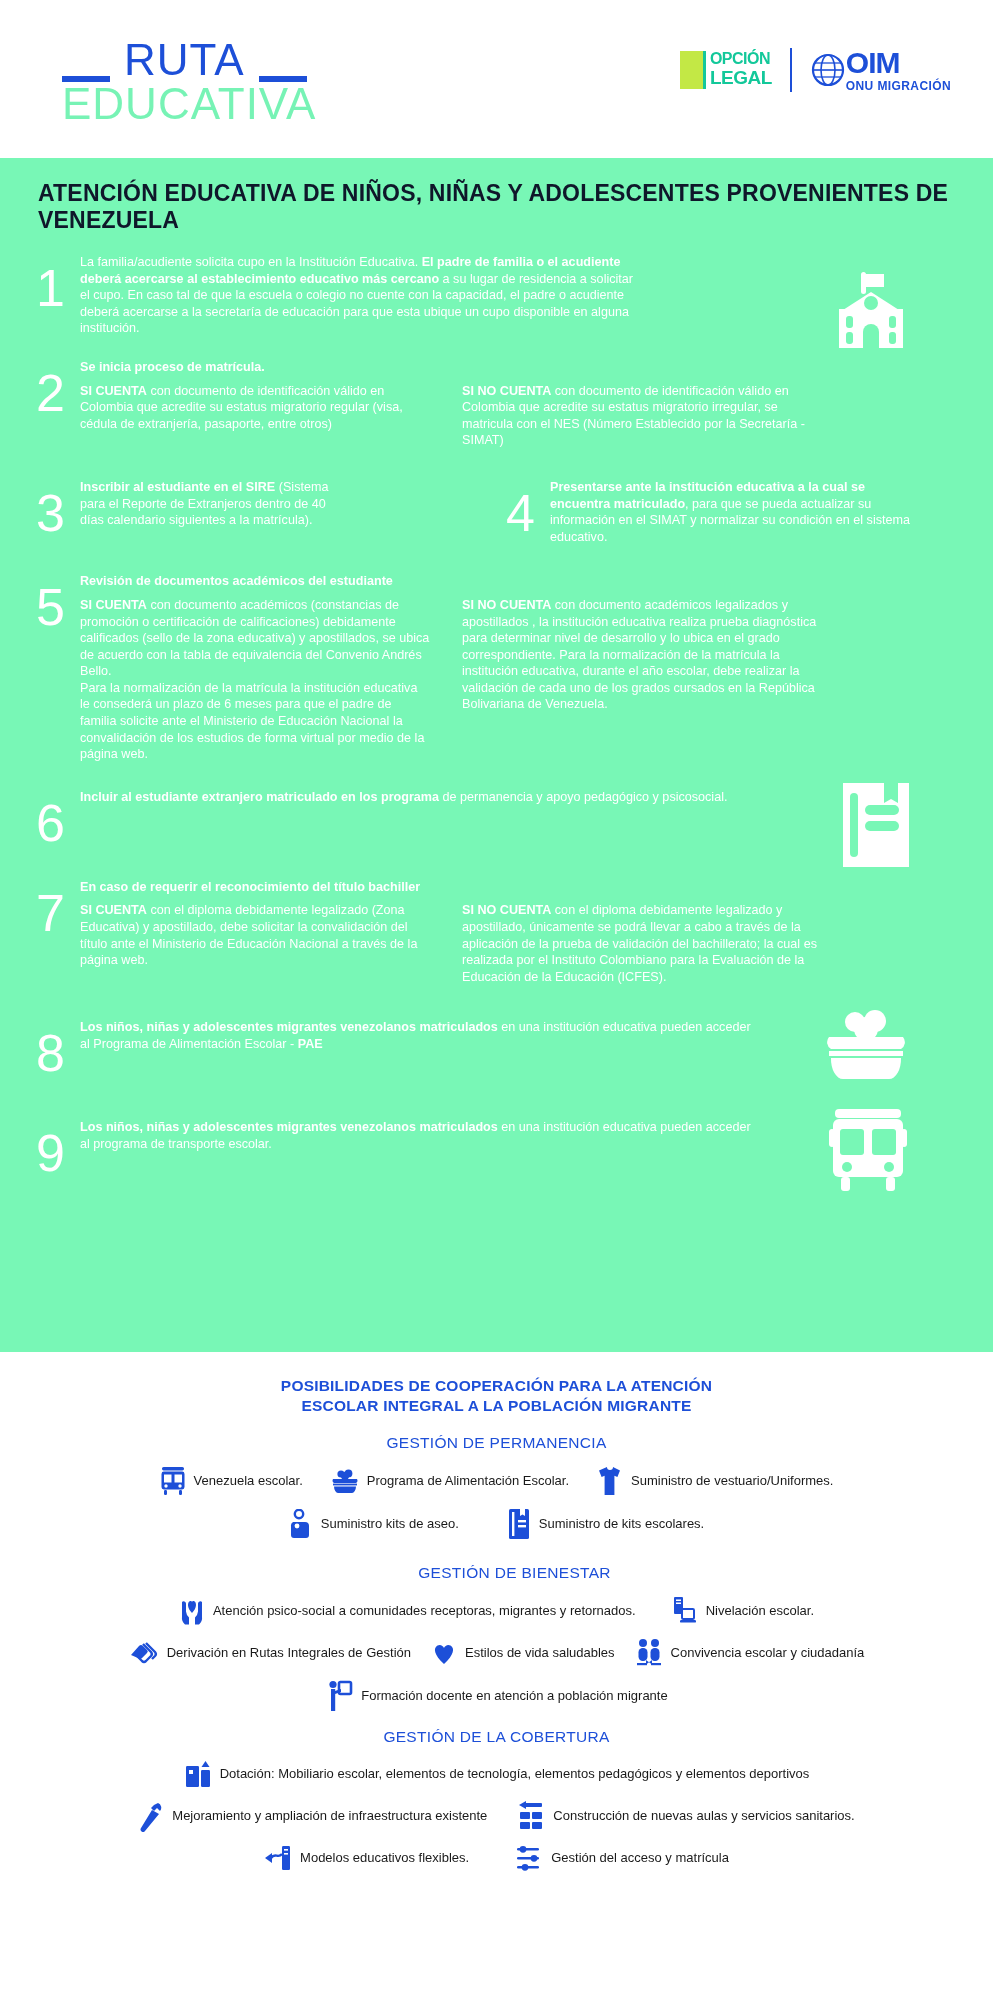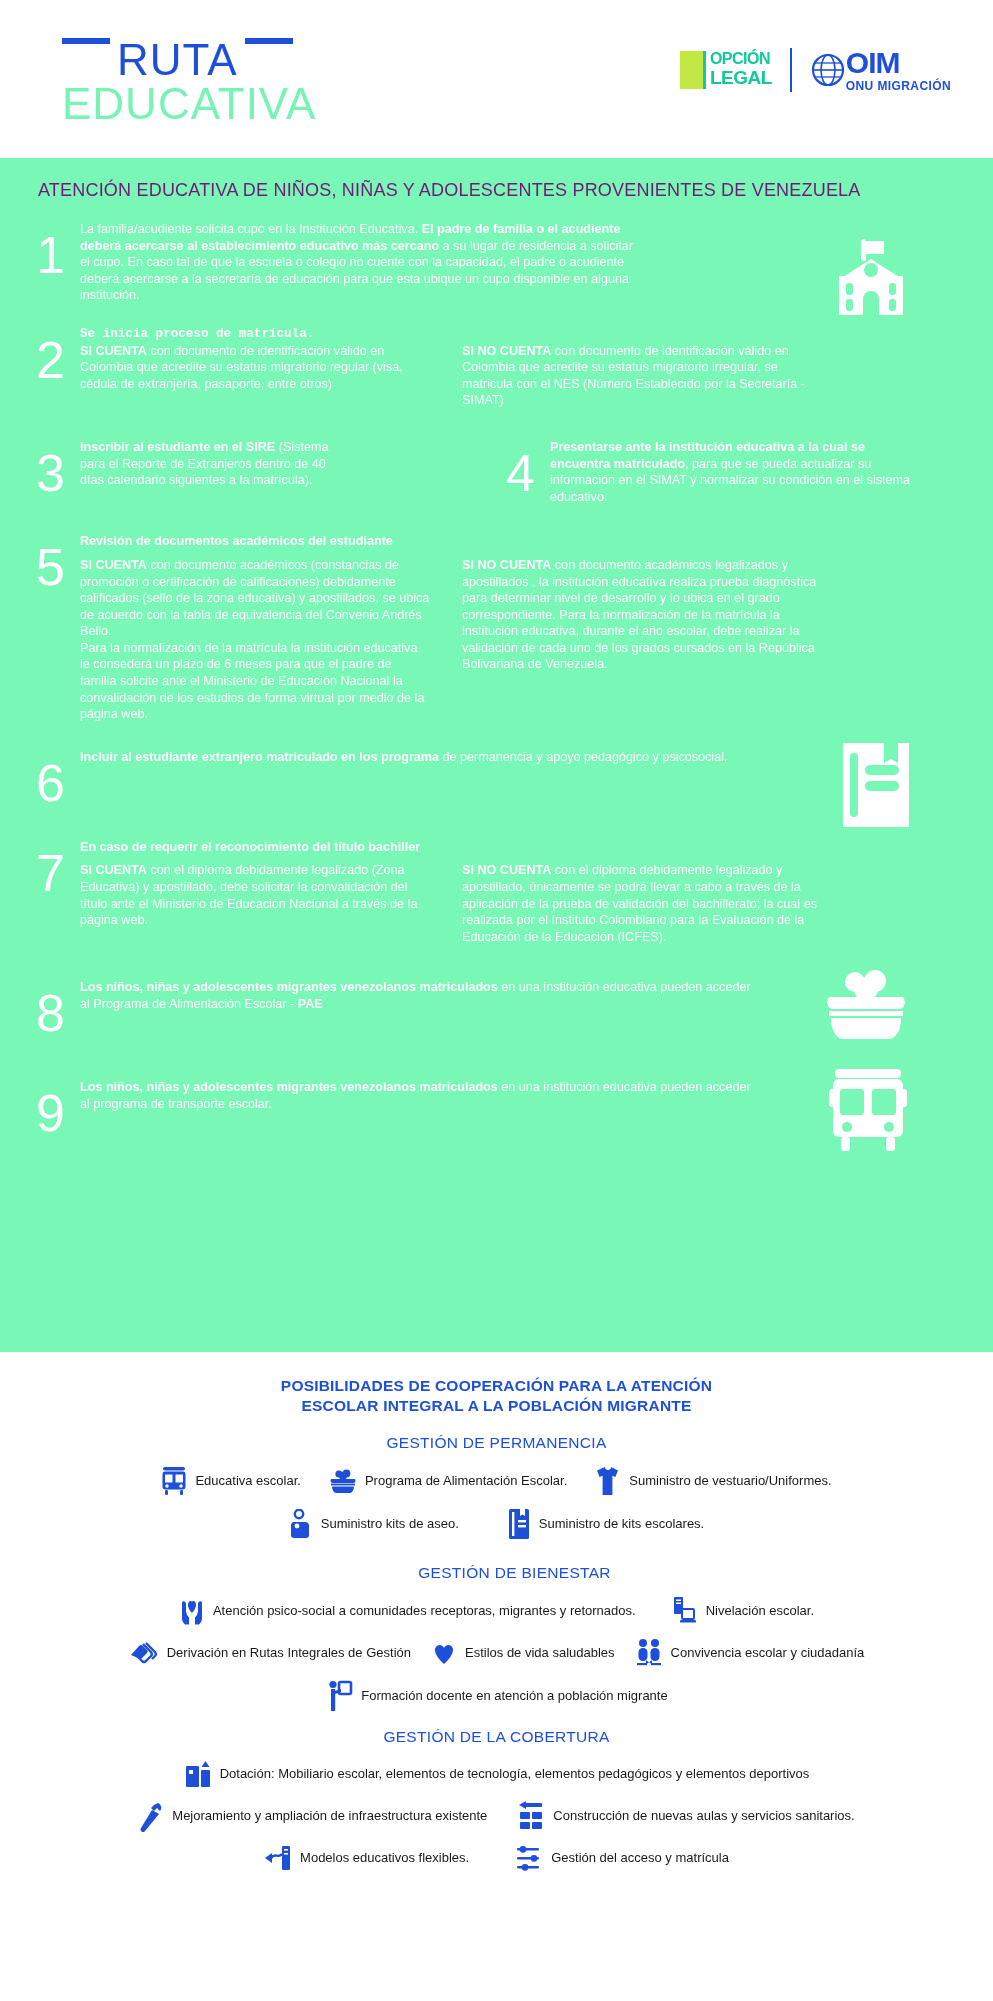--- a/index.html
+++ b/index.html
@@ -6,21 +6,21 @@
   html,body { background:#ffffff; }
   body {
     width:993px; height:2001px; position:relative;
     font-family:"Liberation Sans", sans-serif;
     overflow:hidden;
   }
 
   
   .header { height:158px; background:#ffffff; position:relative; }
   .logo-ruta { position:absolute; left:62px; top:38px; }
-  .ruta-line1 { display:flex; align-items:flex-start; gap:7px; }
+  .ruta-line1 { display:flex; align-items:flex-end; gap:14px; }
   .ruta-dash { width:48px; height:6px; background:#1d4fd8; }
   .ruta-word {
     font-family:"Liberation Sans", sans-serif;
     font-weight:400; font-size:44px; letter-spacing:1px;
     color:#1d4fd8; line-height:44px;
   }
   .educativa-word {
     font-family:"Liberation Sans", sans-serif;
     font-weight:400; font-size:44px; letter-spacing:1px;
     color:#77f3b5; line-height:48px; margin-top:-2px;
@@ -33,21 +33,21 @@
   .ol-legal { font-size:19px; font-weight:700; color:#13c89a; letter-spacing:-0.5px; display:block; margin-top:1px; }
   .vdiv { width:2px; height:44px; background:#1d4fd8; }
   .oim-block { display:flex; align-items:center; }
   .oim-txt { line-height:1; }
   .oim-name { font-size:30px; font-weight:700; color:#1d4fd8; letter-spacing:-1px; display:block; }
   .oim-sub { font-size:12px; font-weight:700; color:#1d4fd8; letter-spacing:0.4px; display:block; margin-top:2px; }
 
   
   .green { background:#78f7b6; padding:0; position:relative; height:1194px; }
   .green-title {
-    color:#701a75; font-size:18px; font-weight:400; letter-spacing:0.2px;
+    color:#0f172a; font-size:23px; font-weight:700; letter-spacing:0.2px;
     padding:22px 0 0 38px;
   }
   .steps { position:relative; padding:14px 36px 0 36px; }
   .step { display:flex; position:relative; }
   .num {
     color:#ffffff; font-weight:400; width:44px; flex:0 0 44px;
     text-align:left; line-height:1;
   }
   .num.big { font-size:52px; padding-top:8px; }
   .body-col { flex:1; }
@@ -148,21 +148,21 @@
           <rect x="64" y="44" width="7" height="12" rx="3" fill="#78f7b6"></rect>
           <rect x="64" y="60" width="7" height="12" rx="3" fill="#78f7b6"></rect>
           <path d="M38 76 v-16 a8 8 0 0 1 16 0 v16 z" fill="#78f7b6"></path>
         </svg>
       </span>
     </div>
 
     <div class="step" style="margin-top:22px;">
       <div class="num big">2</div>
       <div class="body-col">
-        <p class="p" style="font-family:Liberation Mono, monospace;"><b>Se inicia proceso de matrícula.</b></p>
+        <p class="p" style="margin-bottom:7px;"><b>Se inicia proceso de matrícula.</b></p>
         <div class="twocol">
           <div class="c">
             <p class="p"><b class="hl">SI CUENTA</b><span> con documento de identificación válido en Colombia que acredite su estatus migratorio regular (visa, cédula de extranjería, pasaporte, entre otros)</span></p>
           </div>
           <div class="c2">
             <p class="p"><b class="hl">SI NO CUENTA</b><span> con documento de identificación válido en Colombia que acredite su estatus migratorio irregular, se matricula con el NES (Número Establecido por la Secretaría - SIMAT)</span></p>
           </div>
         </div>
       </div>
     </div>
@@ -284,21 +284,21 @@
           <rect x="2" y="0" width="22" height="3.4" rx="1.6"></rect>
           <rect x="1.5" y="4.5" width="23" height="18" rx="2.4"></rect>
           <rect x="4" y="7.5" width="7.5" height="8" fill="#ffffff"></rect>
           <rect x="14.5" y="7.5" width="7.5" height="8" fill="#ffffff"></rect>
           <circle cx="6" cy="19" r="1.7" fill="#ffffff"></circle>
           <circle cx="20" cy="19" r="1.7" fill="#ffffff"></circle>
           <rect x="4" y="23" width="3" height="5" rx="1.2"></rect>
           <rect x="19" y="23" width="3" height="5" rx="1.2"></rect>
         </svg>
       </span>
-      <span class="lbl">Educativa escolar.</span>
+      <span class="lbl">Venezuela escolar.</span>
     </div>
     <div class="item">
       <span class="ic">
         <svg width="28" height="24" viewBox="0 0 28 24" fill="#1d4fd8">
           <circle cx="10" cy="5" r="3.6"></circle>
             <circle cx="17.5" cy="4.4" r="3.9"></circle>
             <circle cx="14" cy="7" r="4.2"></circle>
           <path d="M2 10 h24 a3 3 0 0 1 -1 4 H3 a3 3 0 0 1 -1 -4 z"></path>
           <rect x="2" y="14.6" width="24" height="1.8"></rect>
           <path d="M3 17.4 h22 a4 7 0 0 1 -4 6.6 H7 A4 7 0 0 1 3 17.4 z"></path>

